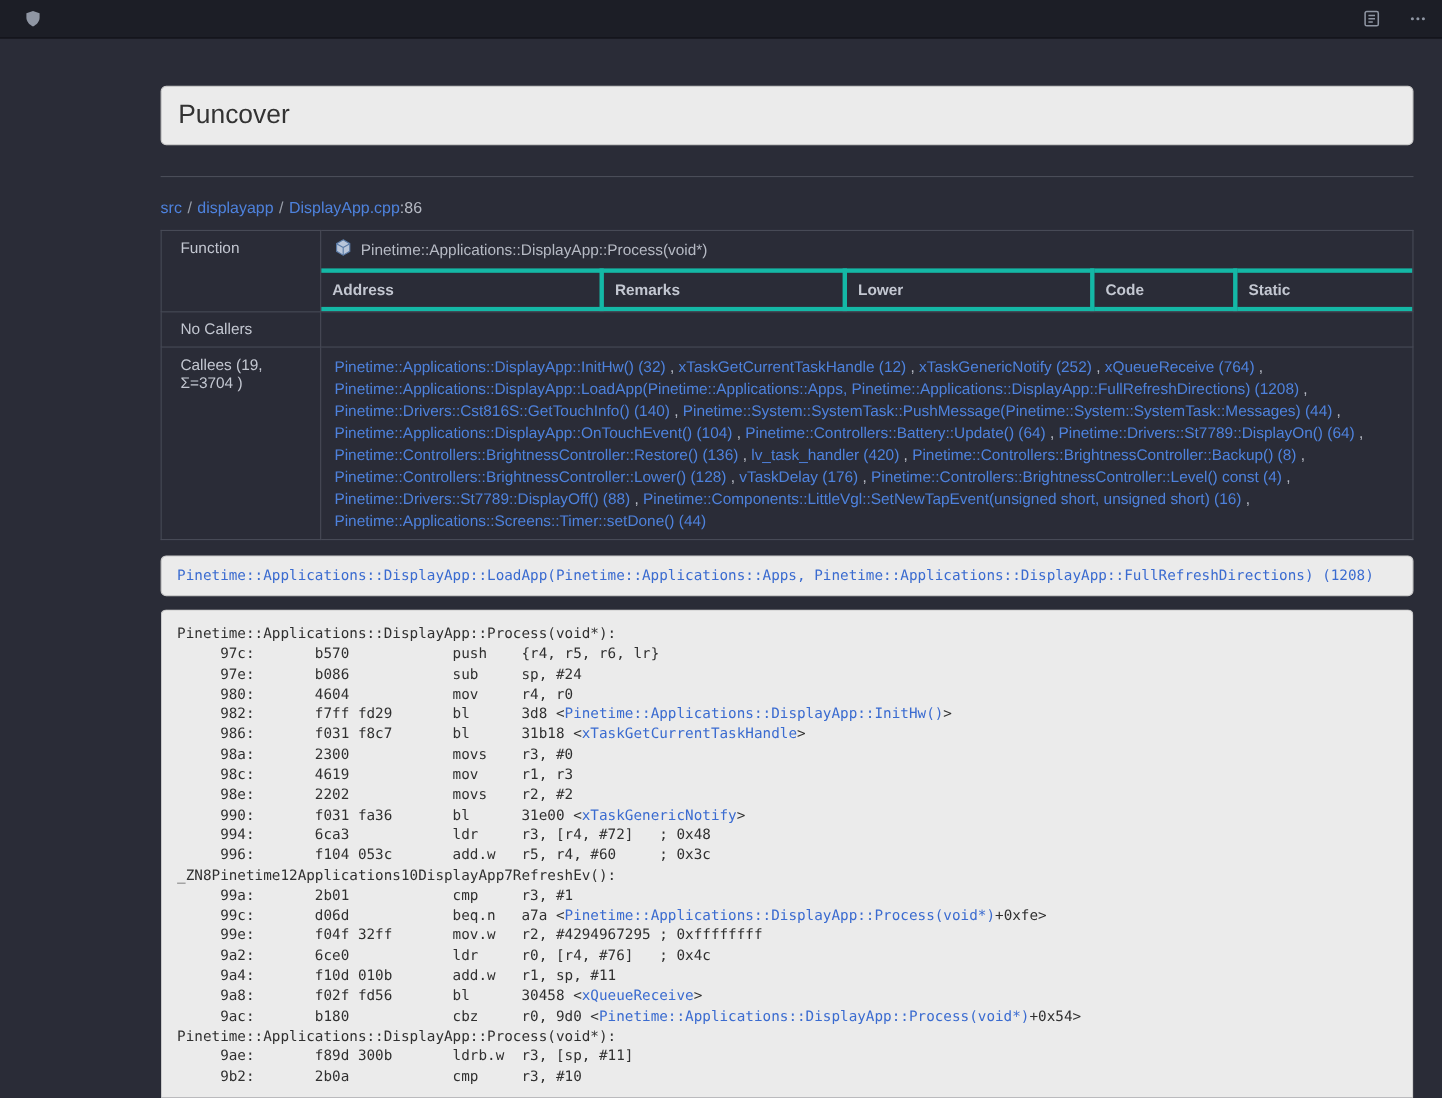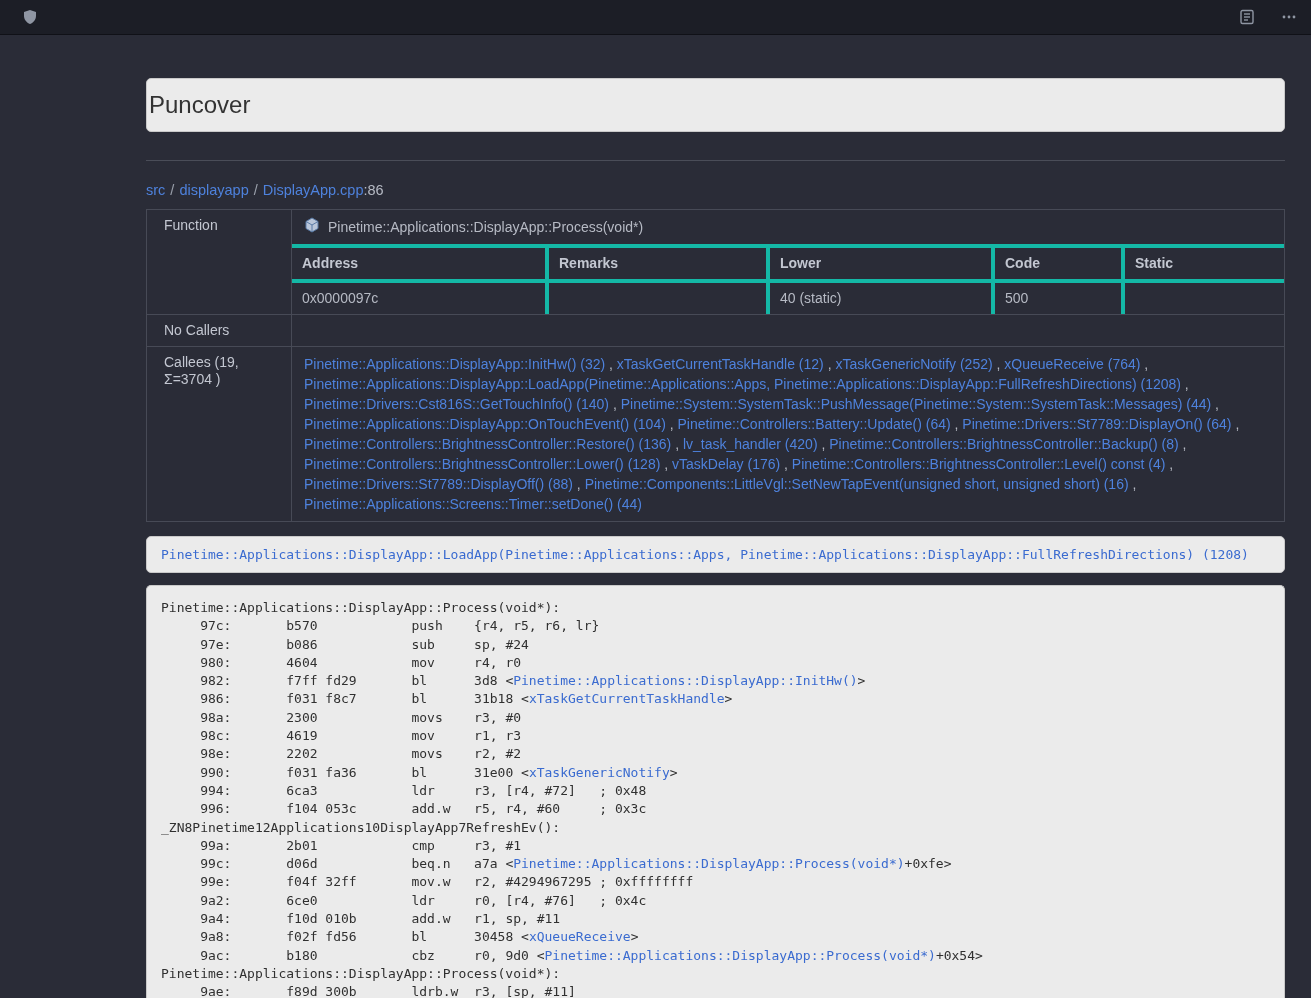--- a/index.html
+++ b/index.html
@@ -24,21 +24,21 @@
   .url-text { font-size: 13px; color: #9299a6; white-space: nowrap; overflow: hidden; }
   .url-host { color: #eceef2; }
   .tb-right { margin-left: auto; display: flex; align-items: center; gap: 26px; }
 
   
   .content { padding: 43px 26px 0 146px; }
 
   .panel {
     background: #ebebeb; border: 1px solid #c9c9c9; border-radius: 5px;
   }
-  .header-panel { padding: 13px 2px; margin-bottom: 28px; }
+  .header-panel { padding: 13px 15px; margin-bottom: 28px; }
   .header-panel h1 {
     margin: 0; font-size: 24px; line-height: 26px; font-weight: 500; color: #333;
   }
 
   hr.rule { border: 0; border-top: 1px solid #4a4d58; margin: 0 0 20px 0; }
 
   .breadcrumb { font-size: 14.5px; line-height: 18px; color: #aeb3bd; margin-bottom: 10px; }
   .breadcrumb a { color: #4e82dd; text-decoration: none; }
   .breadcrumb .sep { margin: 0 5px; color: #9aa0ab; }
   .breadcrumb .line-no { color: #b6bac4; }
@@ -136,27 +136,20 @@
           </div>
           <table class="nested">
             <tbody>
               <tr>
                 <th class="col-address">Address</th>
                 <th class="col-remarks">Remarks</th>
                 <th class="col-stack">Lower</th>
                 <th class="col-code">Code</th>
                 <th class="col-static">Static</th>
               </tr>
-              <tr>
-                <td>0x0000097c</td>
-                <td></td>
-                <td>40 (static)</td>
-                <td>500</td>
-                <td></td>
-              </tr>
             </tbody>
           </table>
         </td>
       </tr>
       <tr>
         <th class="label-col">No Callers</th>
         <td class="content-col"></td>
       </tr>
       <tr>
         <th class="label-col">Callees (19, Σ=3704 )</th>

